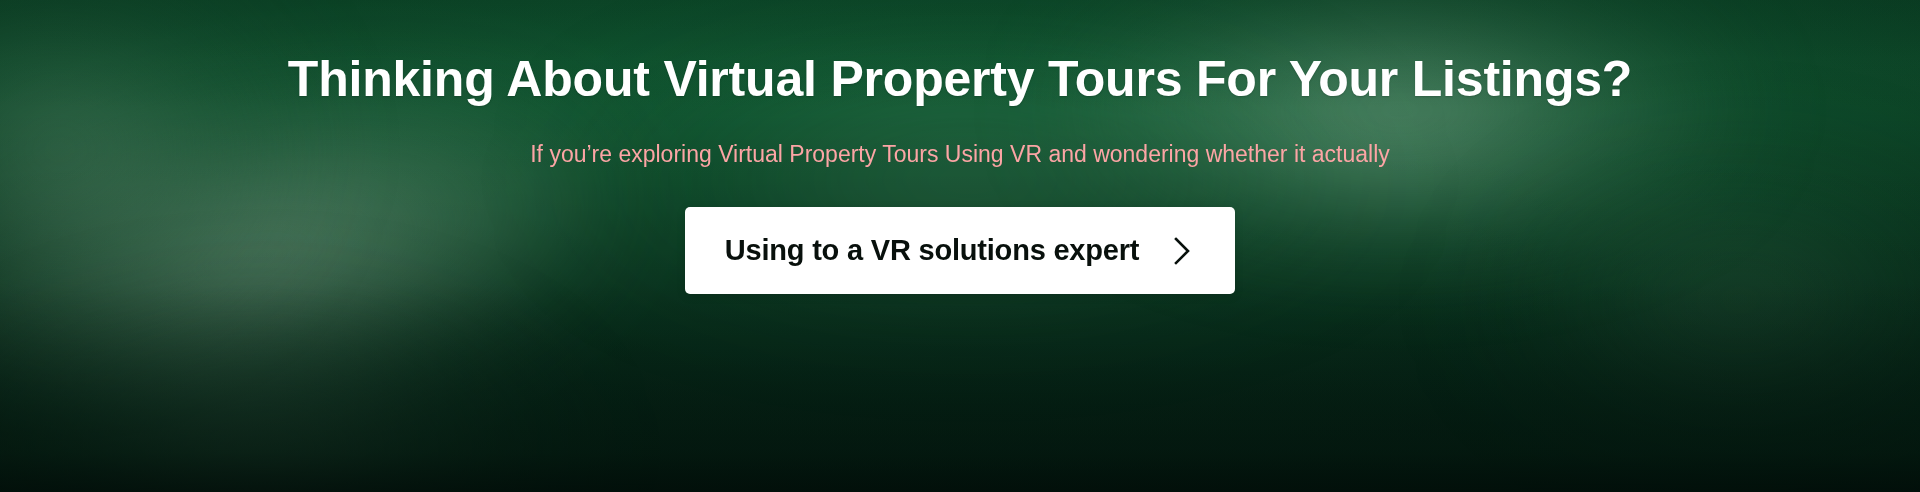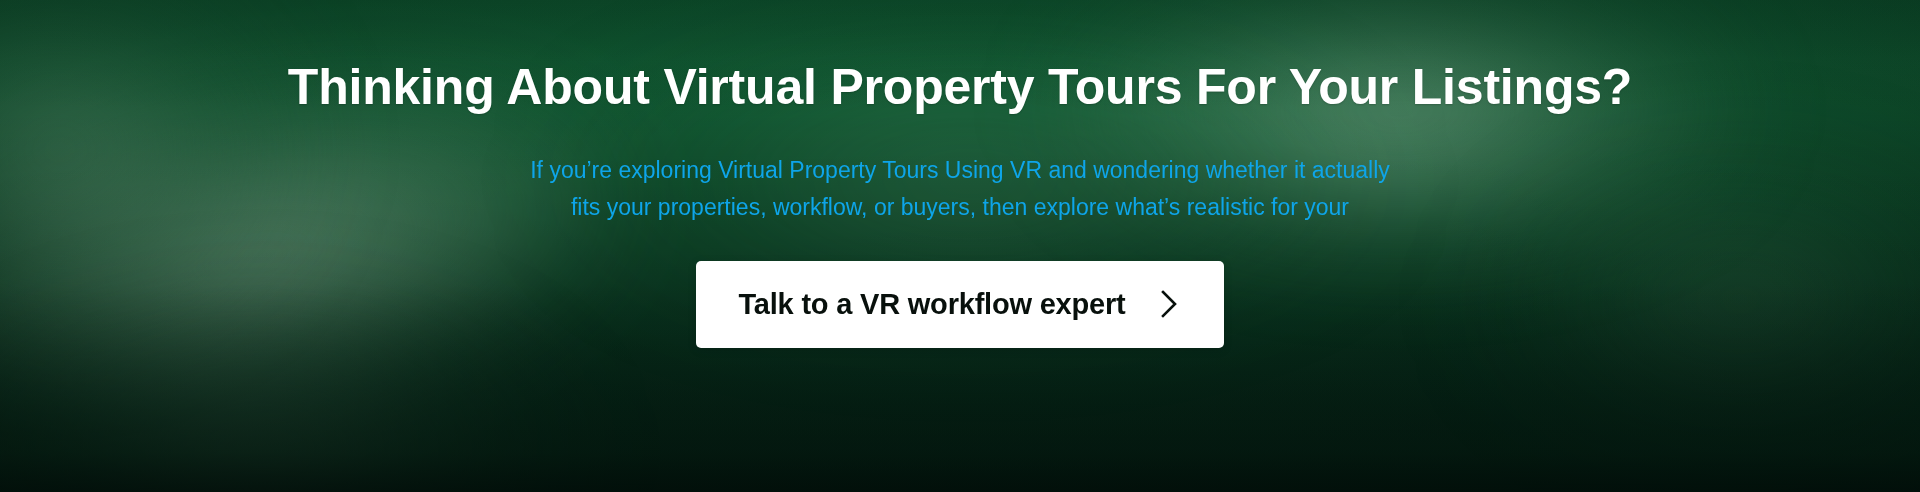--- a/index.html
+++ b/index.html
@@ -72,34 +72,34 @@
     position:relative;
     z-index:3;
     width:100%;height:100%;
     display:flex;flex-direction:column;
     align-items:center;
     box-sizing:border-box;
     padding-top:44px;
   }
 
   .headline{
-    margin:16px;
+    margin:8px;
     color:#ffffff;
     font-size:50px;
     line-height:1.08;
     font-weight:700;
     letter-spacing:-0.2px;
     text-align:center;
     white-space:nowrap;
     text-shadow:0 1px 2px rgba(0,0,0,0.18);
   }
 
   .subcopy{
     margin:22px 0 0 0;
-    color:#0ea5e9;
+    color:#fca5a5;
     font-size:23px;
     line-height:1.62;
     font-weight:400;
     text-align:center;
     max-width:1060px;
   }
   .subcopy .ln{display:block;white-space:nowrap;}
 
   .cta-wrap{
     margin-top:34px;
@@ -153,26 +153,25 @@
   <div class="blob blob-e"></div>
   <div class="blob blob-f"></div>
   <div class="vignette"></div>
 
   <div class="content">
 
     <h1 class="headline">Thinking About Virtual Property Tours For Your Listings?</h1>
 
     <p class="subcopy">
       <span class="ln">If you’re exploring Virtual Property Tours Using VR and wondering whether it actually</span>
-      <span class="ln">fits your properties, workflow, or buyers, then explore what’s realistic for your</span>
     </p>
 
     <div class="cta-wrap">
       <button class="cta-button">
-        <span class="cta-label">Talk to a VR workflow expert</span>
+        <span class="cta-label">Using to a VR solutions expert</span>
         <span class="chevron">
           <svg width="22" height="32" viewBox="0 0 22 32" fill="none" aria-hidden="true">
             <path d="M5 4 L17 16 L5 28" stroke="#08100c" stroke-width="2.6" stroke-linecap="square" stroke-linejoin="miter" fill="none"></path>
           </svg>
         </span>
       </button>
     </div>
 
   </div>
 </div>

